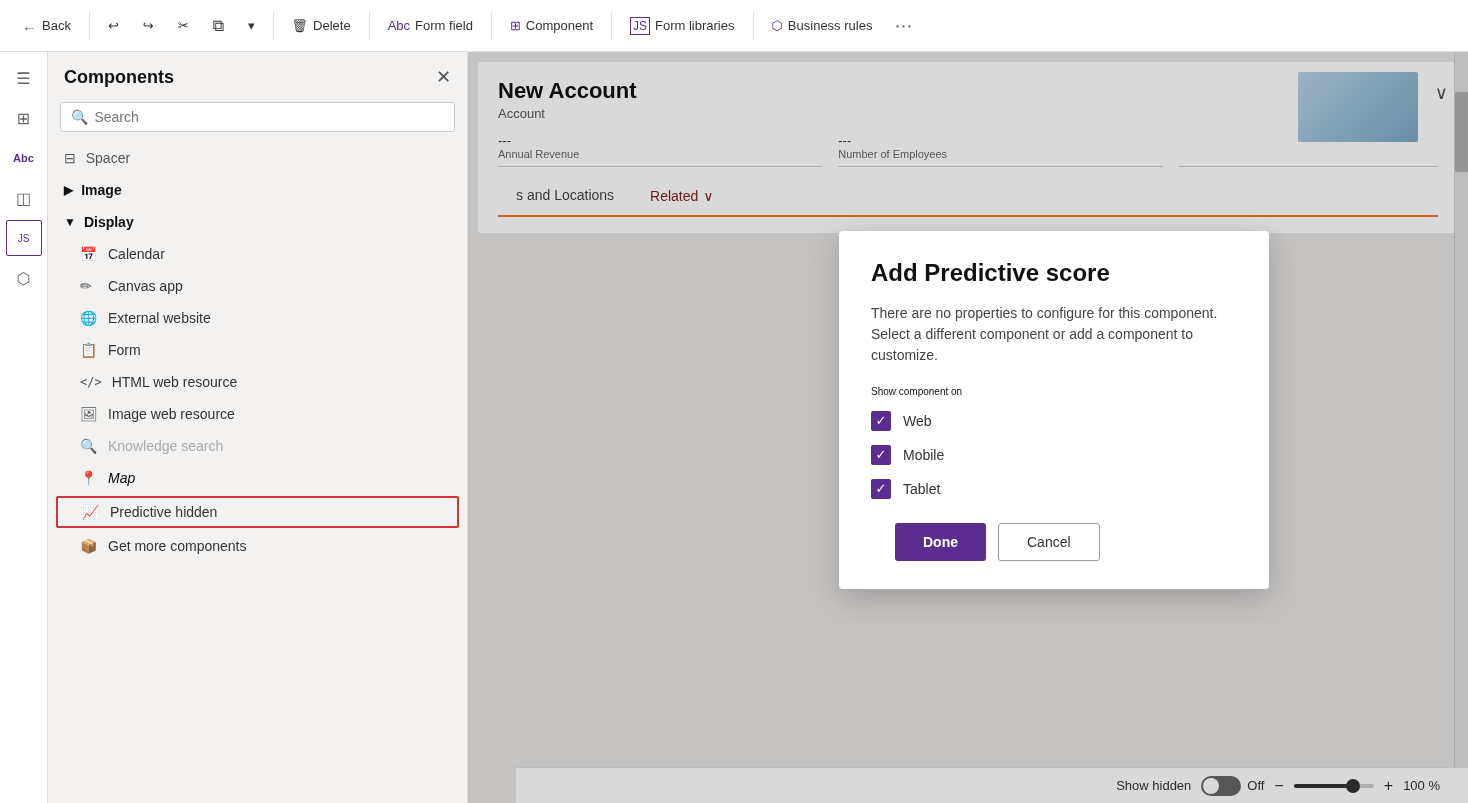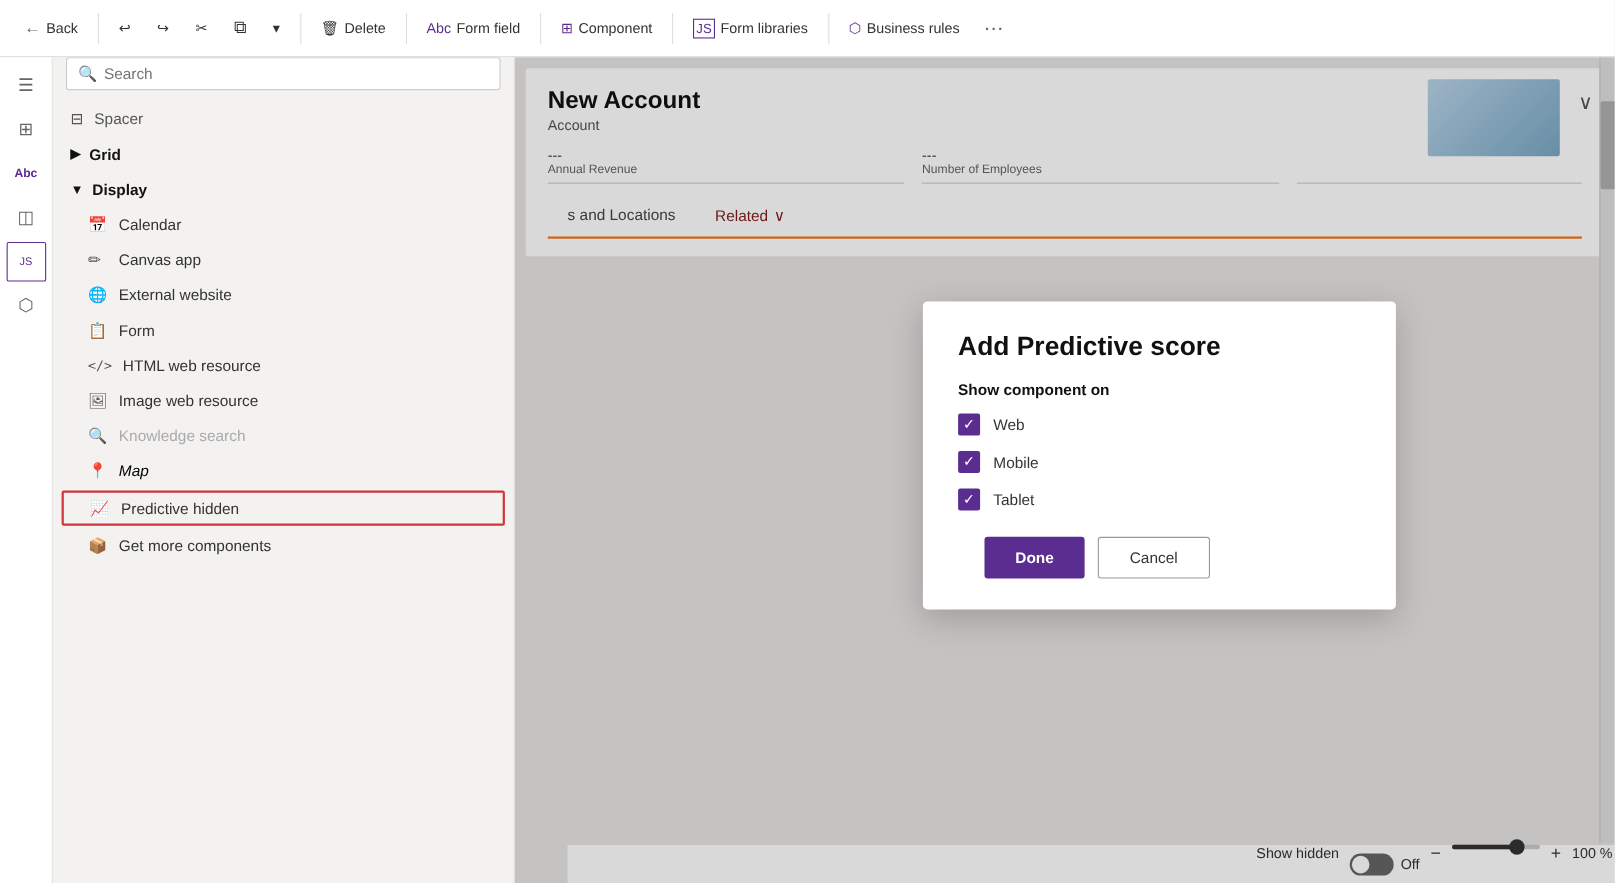--- a/index.html
+++ b/index.html
@@ -127,22 +127,22 @@
     }
     .vert-scrollbar-thumb {
       width: 14px; height: 80px; background: #b0b0b0; position: absolute; top: 40px;
       border-radius: 2px;
     }
 
     
     .bottom-bar {
       position: absolute; bottom: 0; left: 48px; right: 0;
       height: 36px; background: #fff; border-top: 1px solid #ddd;
-      display: flex; justify-content: flex-end;
-      padding: 0 2px; gap: 10px; font-size: 13px; color: #333;
+      display: flex; align-items: center; justify-content: flex-end;
+      padding: 0 28px; gap: 10px; font-size: 13px; color: #333;
     }
     .toggle-switch {
       display: inline-flex; align-items: center; gap: 6px;
     }
     .toggle-track {
       width: 40px; height: 20px; background: #666; border-radius: 10px;
       position: relative; cursor: pointer;
     }
     .toggle-knob {
       width: 16px; height: 16px; background: #fff; border-radius: 50%;
@@ -172,21 +172,21 @@
       width: 430px; box-shadow: 0 8px 30px rgba(0,0,0,0.2);
       z-index: 101;
     }
     .modal-title {
       font-size: 24px; font-weight: 700; color: #111; margin-bottom: 16px;
     }
     .modal-desc {
       font-size: 14px; color: #444; line-height: 1.5; margin-bottom: 20px;
     }
     .modal-section-title {
-      font-size: 14px; font-weight: 700; color: #111; margin-bottom: 14px;
+      font-size: 10px; font-weight: 400; color: #111; margin-bottom: 14px;
     }
     .modal-checkbox-row {
       display: flex; align-items: center; gap: 12px; margin-bottom: 14px;
     }
     .checkbox-checked {
       width: 20px; height: 20px; background: #5c2d91; border-radius: 2px;
       display: flex; align-items: center; justify-content: center;
       color: #fff; font-size: 13px; cursor: pointer; flex-shrink: 0;
     }
     .checkbox-label { font-size: 14px; color: #333; }
@@ -261,34 +261,38 @@
   <div class="left-nav">
     <div class="left-nav-item">☰</div>
     <div class="left-nav-item">⊞</div>
     <div class="left-nav-item" style="font-size:11px; font-weight:600; color:#5c2d91;">Abc</div>
     <div class="left-nav-item">◫</div>
     <div class="left-nav-item" style="font-size:10px; border:1px solid #5c2d91; color:#5c2d91; border-radius:2px; padding:2px 3px;">JS</div>
     <div class="left-nav-item">⬡</div>
   </div>
 
   <div class="sidebar">
+    <div class="sidebar-header">
+      <span class="sidebar-title">Components</span>
+      <button class="sidebar-close">✕</button>
+    </div>
     <div class="sidebar-search">
       <span class="search-icon">🔍</span>
       <input type="text" placeholder="Search" style="">
     </div>
     <div class="sidebar-list">
 
       <div class="sidebar-spacer-item">
         <span class="item-icon">⊟</span>
         <span>Spacer</span>
       </div>
 
       <div class="sidebar-section-header">
         <span style="font-size:12px;">▶</span>
-        <span>Grid</span>
+        <span>Image</span>
       </div>
 
       <div class="sidebar-section-header">
         <span style="font-size:12px;">▼</span>
         <span>Display</span>
       </div>
 
       <div class="sidebar-item" style="padding-left:32px;">
         <span class="item-icon">📅</span>
         <span>Calendar</span>
@@ -377,20 +381,21 @@
     </div>
 
     <div class="vert-scrollbar">
       <div class="vert-scrollbar-thumb"></div>
     </div>
 
     <div class="modal-overlay"></div>
 
     <div class="modal">
       <div class="modal-title">Add Predictive score</div>
+      <div class="modal-desc">There are no properties to configure for this component. Select a different component or add a component to customize.</div>
 
       <div class="modal-section-title">Show component on</div>
 
       <div class="modal-checkbox-row">
         <div class="checkbox-checked">✓</div>
         <span class="checkbox-label">Web</span>
       </div>
       <div class="modal-checkbox-row">
         <div class="checkbox-checked">✓</div>
         <span class="checkbox-label">Mobile</span>

